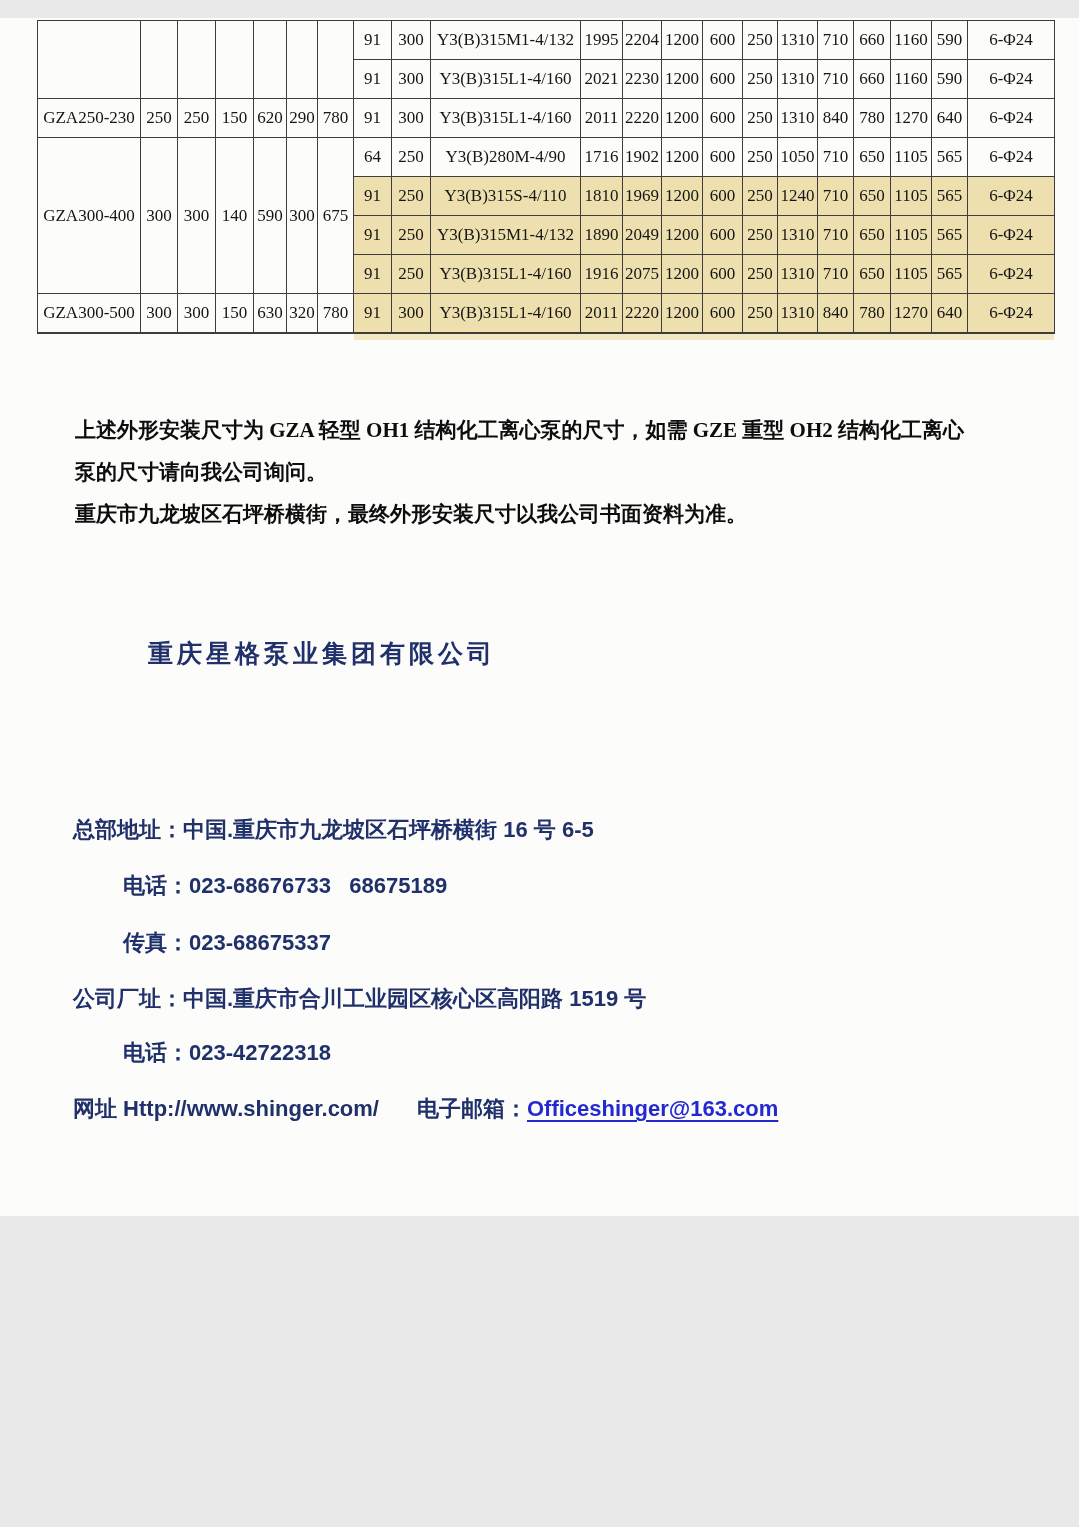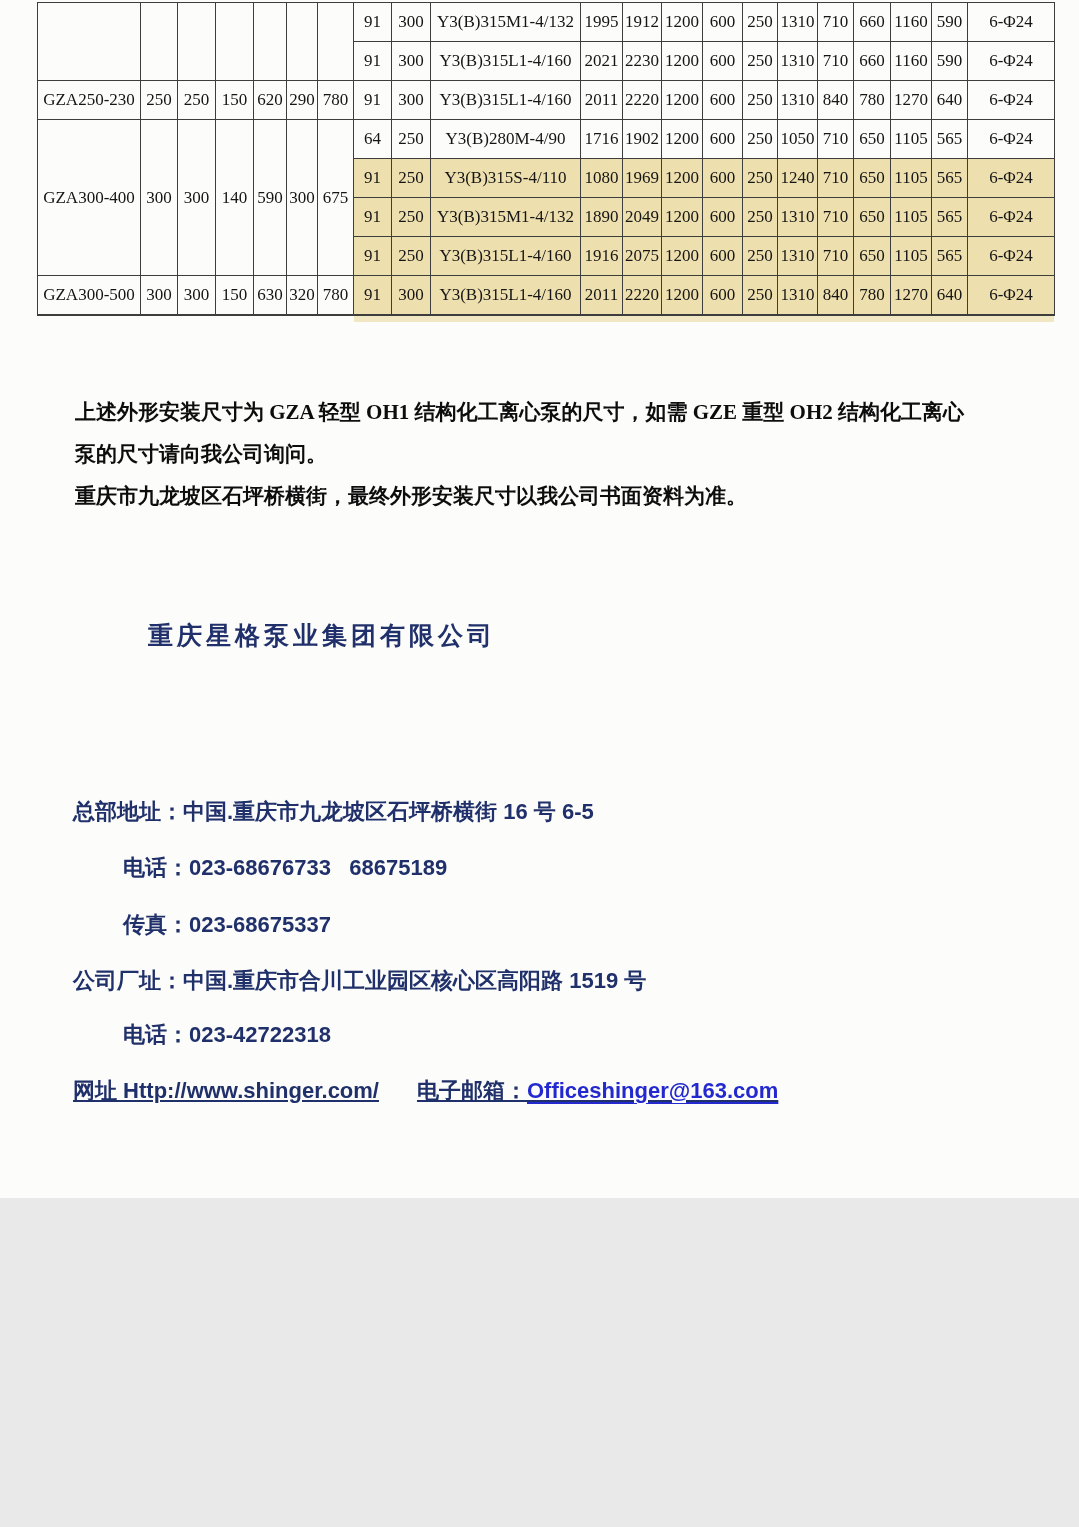--- a/index.html
+++ b/index.html
@@ -1,19 +1,19 @@
 <!DOCTYPE html>
 <html style="--navy: #20306a; --link: #2329cf; --hl: #eee0ae; --hl-soft: #f2e7c3; --tborder: #3d3d3d; --text: #151515;"><head>
 <meta charset="utf-8">
 <style>
   html,body{margin:0;padding:0;background:#e9e9e9;}
   .page{
     position:relative;
     width:1079px;height:1198px;
-    margin:0 auto;
+    margin:18px auto;
     background:#fcfcfb;
     overflow:hidden;
     font-family:"Liberation Serif", serif;
     color:var(--text,#151515);
   }
   
   table.dims{
     position:absolute;left:37px;top:2px;
     border-collapse:collapse;
     table-layout:fixed;
@@ -76,21 +76,21 @@
     font-size:22px;line-height:28px;
     color:var(--navy,#20306a);
     white-space:pre;
     text-align:center;
   }
   .hq{left:73px;top:798px;}
   .tel1{left:123px;top:854px;}
   .fax{left:123px;top:911px;}
   .fact{left:73px;top:967px;}
   .tel2{left:123px;top:1021px;}
-  .web{left:73px;top:1077px;text-decoration:underline;}
+  .web{left:73px;top:1077px;}
   .email-label{margin-left:38px;}
   a.email{
     color:var(--link,#2329cf);
     text-decoration:underline;
     text-underline-offset:4px;
     font-weight:bold;
   }
   
   .footer{
     position:absolute;left:73px;top:1390px;margin:0;
@@ -135,21 +135,21 @@
           <td rowspan="2"></td>
           <td rowspan="2"></td>
           <td rowspan="2"></td>
           <td rowspan="2"></td>
           <td rowspan="2"></td>
           <td rowspan="2"></td>
           <td>91</td>
           <td>300</td>
           <td>Y3(B)315M1-4/132</td>
           <td>1995</td>
-          <td>1912</td>
+          <td>2204</td>
           <td>1200</td>
           <td>600</td>
           <td>250</td>
           <td>1310</td>
           <td>710</td>
           <td>660</td>
           <td>1160</td>
           <td>590</td>
           <td>6-Φ24</td>
         </tr>
@@ -212,21 +212,21 @@
           <td>710</td>
           <td>650</td>
           <td>1105</td>
           <td>565</td>
           <td>6-Φ24</td>
         </tr>
         <tr>
           <td class="hl">91</td>
           <td class="hl">250</td>
           <td class="hl">Y3(B)315S-4/110</td>
-          <td class="hl">1080</td>
+          <td class="hl">1810</td>
           <td class="hl">1969</td>
           <td class="hl">1200</td>
           <td class="hl">600</td>
           <td class="hl">250</td>
           <td class="hl">1240</td>
           <td class="hl">710</td>
           <td class="hl">650</td>
           <td class="hl">1105</td>
           <td class="hl">565</td>
           <td class="hl">6-Φ24</td>

